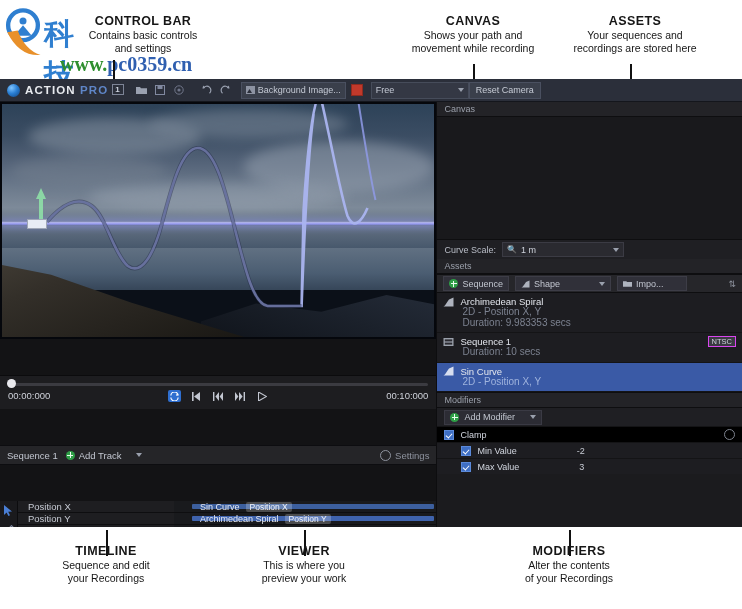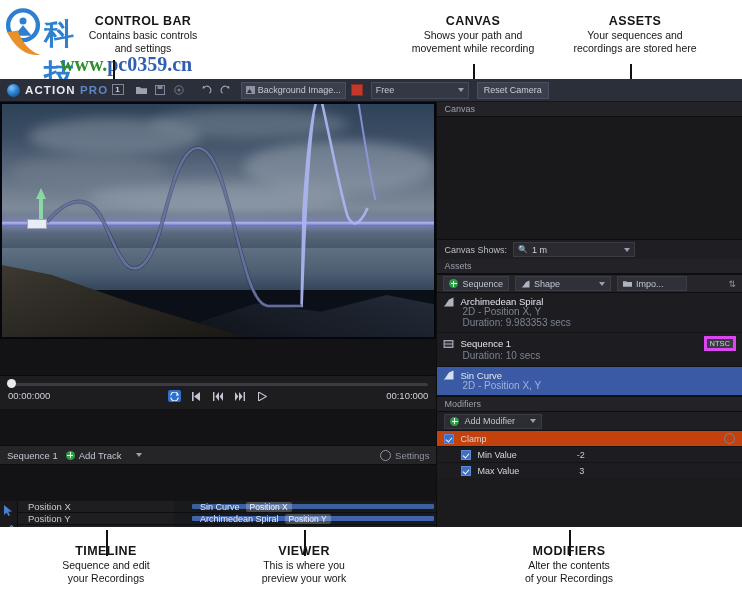--- a/index.html
+++ b/index.html
@@ -38,21 +38,21 @@
           line-height:9px;padding:0 2px;margin-left:4px;vertical-align:2px;}
   .tbtn{width:15px;height:15px;margin:0 2px;display:flex;align-items:center;justify-content:center;
         color:#9aa1b0;font-size:10px;}
   .tsep{width:8px;}
   .bgfield{display:flex;align-items:center;height:15px;background:#3a3f4b;border:1px solid #4a5060;
            color:#c4c9d4;font-size:9px;padding:0 4px;margin-left:6px;gap:3px;min-width:92px;}
   .redsq{width:10px;height:10px;background:#c0392b;border:1px solid #8f2b20;margin-left:5px;}
   .freesel{display:flex;align-items:center;justify-content:space-between;width:88px;height:15px;
            background:#343844;border:1px solid #464c5a;color:#c4c9d4;font-size:9px;padding:0 4px;margin-left:8px;}
   .resetcam{height:15px;display:flex;align-items:center;background:#3a3f4b;border:1px solid #4a5060;
-            color:#c7ccd6;font-size:9px;padding:0 6px;margin-left:8px;}
+            color:#c7ccd6;font-size:9px;padding:0 6px;}
 
   
   .body{display:flex;height:426px;}
   .leftcol{width:437px;display:flex;flex-direction:column;background:#131315;gap:36px;}
   .rightcol{width:305px;background:#1f1f22;border-left:1px solid #0d0d0f;display:flex;flex-direction:column;}
 
   
   .viewer{position:relative;height:237px;background:#05070c;overflow:hidden;}
   .vp{position:absolute;left:2px;top:2px;right:2px;bottom:2px;overflow:hidden;background:#0b1018;}
   .sky{position:absolute;left:0;top:0;width:100%;height:62%;
@@ -134,27 +134,27 @@
   .abtn.imp{width:58px;overflow:hidden;white-space:nowrap;}
   .sortico{margin-left:auto;color:#8d929d;font-size:9px;}
   .asset-list{flex:0 0 auto;}
   .arow{border-bottom:1px solid #141416;padding:3px 6px 4px 6px;background:#1d1d21;}
   .arow.sel{background:#3a5aa6;}
   .arow .a-top{display:flex;align-items:center;gap:6px;}
   .a-ico{width:11px;height:10px;flex:none;color:#aeb3be;}
   .a-title{font-size:9.5px;color:#e3e6ed;}
   .a-sub{font-size:10px;color:#7c8290;margin-left:19px;line-height:10.5px;}
   .arow.sel .a-sub{color:#9fb3dd;}
-  .ntsc{margin-left:auto;background:#3a3a42;border:3px solid #d946ef;color:#cdd1da;font-size:7.5px;padding:0px 3px;}
+  .ntsc{margin-left:auto;background:#3a3a42;border:1px solid #d946ef;color:#cdd1da;font-size:7.5px;padding:0px 3px;}
   .mod-hdr{height:14px;background:#232327;border-top:1px solid #0e0e10;border-bottom:1px solid #0e0e10;
            color:#9ba0ab;font-size:9px;display:flex;align-items:center;padding-left:7px;}
   .mod-tb{height:18px;display:flex;align-items:center;padding:0 7px;background:#1f1f23;}
   .addmod{display:flex;align-items:center;gap:5px;background:#2c2c34;border:1px solid #3a3a44;height:13px;
           padding:0 5px;font-size:9px;color:#c2c6d0;width:86px;}
-  .mod-row{display:flex;align-items:center;height:15px;background:#c2410c;border-top:1px solid #141416;
+  .mod-row{display:flex;align-items:center;height:15px;background:#000000;border-top:1px solid #141416;
            padding:0 7px;font-size:9px;color:#d2d6df;gap:6px;}
   .mod-row.sub{background:#1d1d21;padding-left:24px;}
   .cb{width:8px;height:8px;background:#3f6fc4;border:1px solid #5b8ada;position:relative;flex:none;}
   .cb:after{content:"";position:absolute;left:1.5px;top:1px;width:3px;height:5px;border:solid #fff;
             border-width:0 1.2px 1.2px 0;transform:rotate(42deg);}
   .mod-val{margin-left:54px;color:#c8ccd5;}
   .modoff{margin-left:auto;width:9px;height:9px;border-radius:50%;border:1px solid #7e838e;}
   .modfill{flex:1;background:#1b1b1e;}
 </style>
 </head>
@@ -386,21 +386,21 @@
         </div>
       </div>
     </div>
 
     <div class="rightcol">
 
       <div class="panel-hdr">Canvas</div>
       <div class="canvas-area"></div>
 
       <div class="canvas-scale">
-        <span>Canvas Shows:</span>
+        <span>Curve Scale:</span>
         <span class="scale-field">
           <span class="mag">🔍</span>
           <span>1 m</span>
           <span class="caret"></span>
         </span>
       </div>
 
       <div class="panel-hdr">Assets</div>
 
       <div class="assets-tb">

